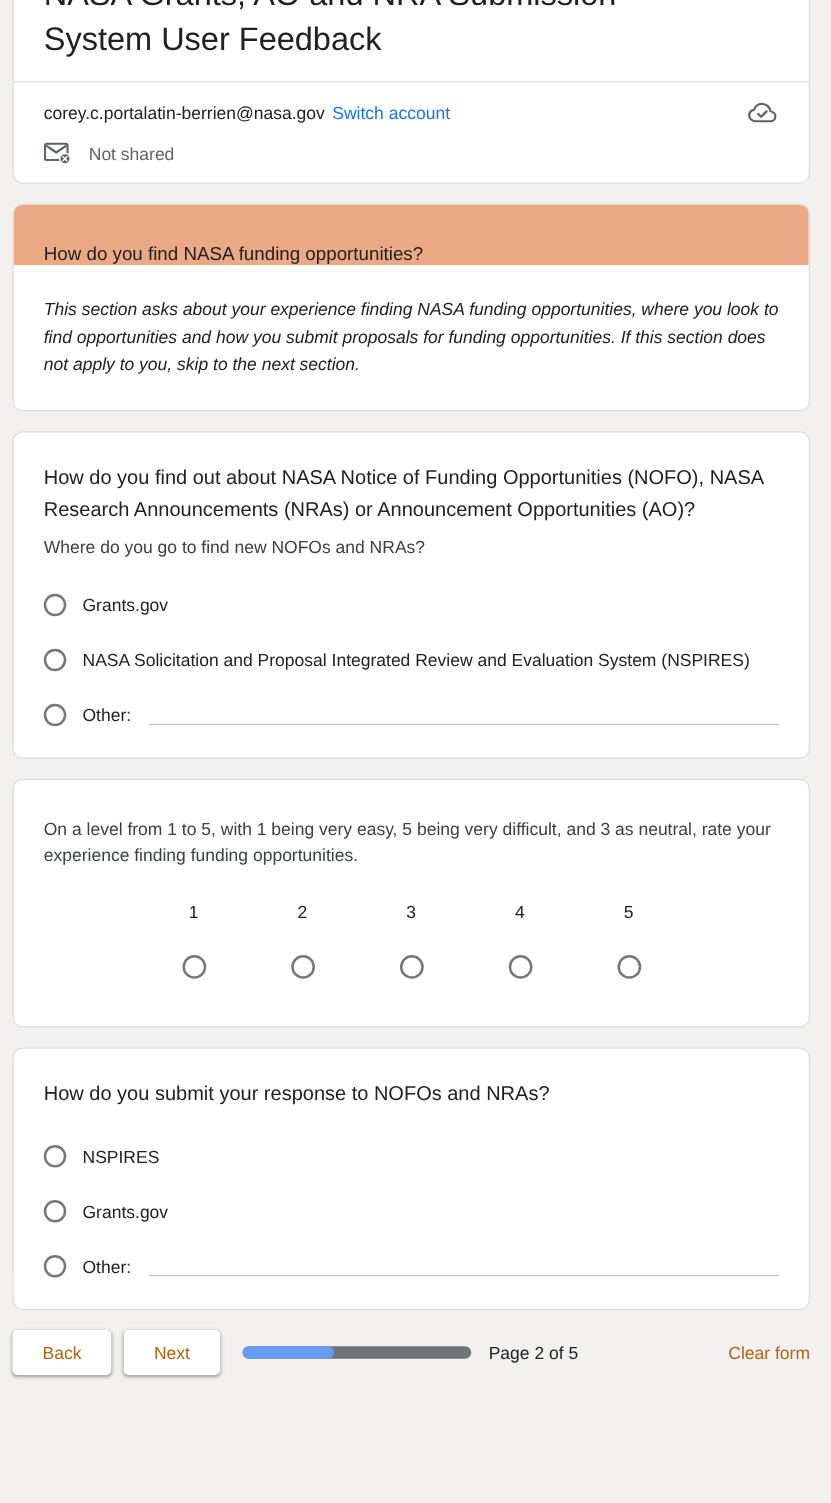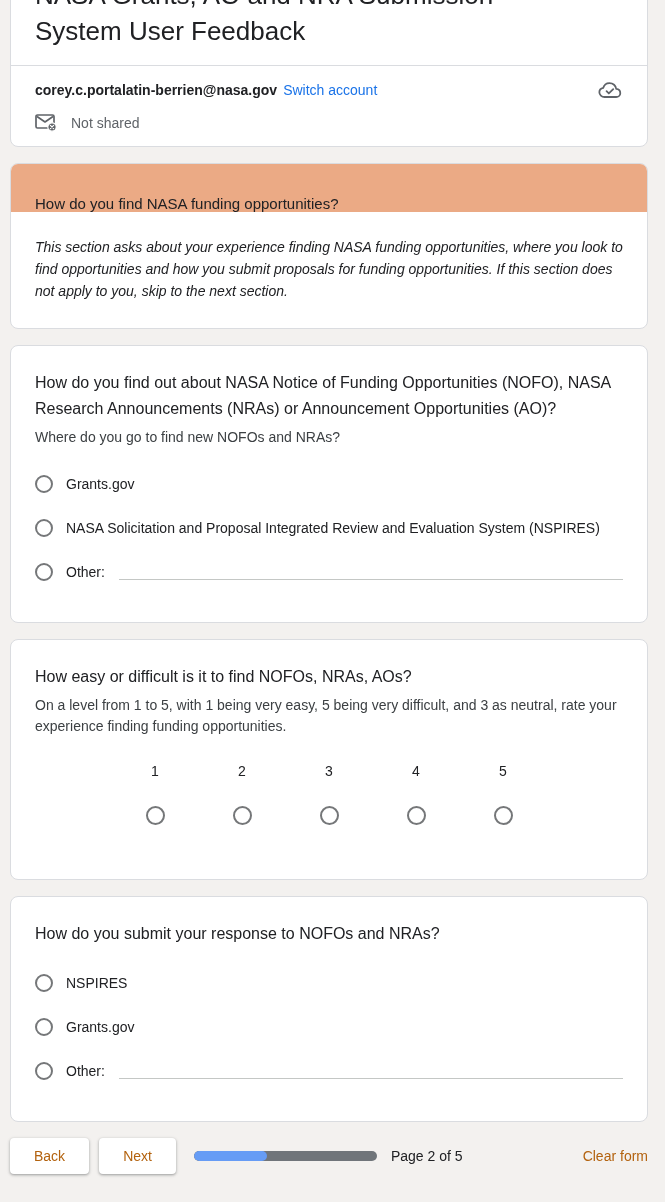--- a/index.html
+++ b/index.html
@@ -19,21 +19,21 @@
     overflow: hidden;
   }
   
   .header-card { margin-top: -46px; }
   .title-block { padding: 22px 24px 16px 24px; }
   .form-title { font-size: 26px; font-weight: 400; line-height: 36px; color: #202124; }
   .form-title span { display: block; }
   .divider { border-top: 1px solid #dadce0; }
   .account-block { padding: 14px 24px 14px 24px; }
   .email-row { display: flex; align-items: center; font-size: 14px; }
-  .email { font-weight: 700; color: #202124; }
+  .email { font-weight: 400; color: #202124; }
   .switch-link { color: #1a73e8; margin-left: 6px; cursor: pointer; text-decoration: none; text-align: right; }
   .email-spacer { flex: 1; }
   .cloud-icon svg { display: block; }
   .shared-row { display: flex; align-items: center; margin-top: 14px; color: #5f6368; font-size: 14px; }
   .shared-row .icon { margin-right: 14px; display: flex; }
   
   .band {
     background: #ebaa85;
     padding: 16px 24px;
     height: 48px;
@@ -44,21 +44,21 @@
   }
   .section-desc {
     padding: 24px 24px 26px 24px;
     font-style: italic;
     font-size: 14px;
     line-height: 22px;
     color: #202124;
     border-radius: 26px;
   }
   
-  .question-card { padding: 24px 24px 28px 24px; }
+  .question-card { padding: 24px 24px 12px 24px; }
   .q-title { font-size: 16px; font-weight: 400; line-height: 26px; color: #202124; }
   .q-desc { margin-top: 5px; font-size: 14px; line-height: 21px; color: #3c4043; }
   .q-desc.italic { }
   .options { margin-top: 14px; }
   .option { display: flex; align-items: center; padding: 12px 0; }
   .radio {
     width: 18px; height: 18px;
     border: 2px solid #757779;
     border-radius: 50%;
     flex: 0 0 auto;
@@ -168,21 +168,20 @@
       </div>
       <div class="option other-option">
         <span class="radio"></span>
         <span class="opt-label">Other:</span>
         <span class="other-line"></span>
       </div>
     </div>
   </div>
 
   <div class="card question-card">
-    <div class="q-title">How easy or difficult is it to find NOFOs, NRAs, AOs?</div>
     <div class="q-desc">On a level from 1 to 5, with 1 being very easy, 5 being very difficult, and 3 as neutral, rate your experience finding funding opportunities.</div>
     <div class="scale-wrap">
       <div class="scale-row">
         <div class="scale-col">
           <span class="scale-num">1</span>
           <span class="radio"></span>
         </div>
         <div class="scale-col">
           <span class="scale-num">2</span>
           <span class="radio"></span>

